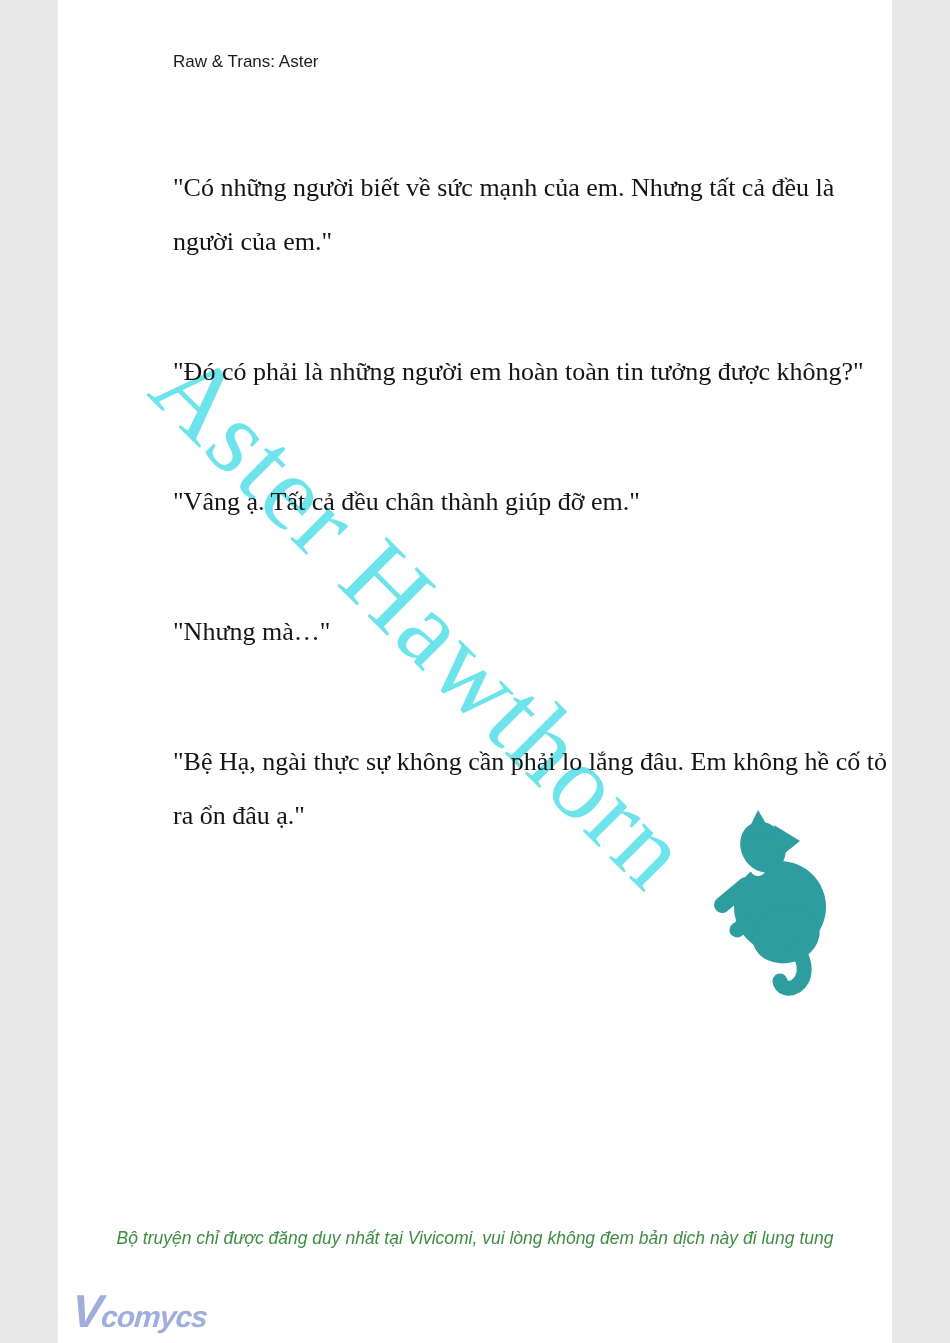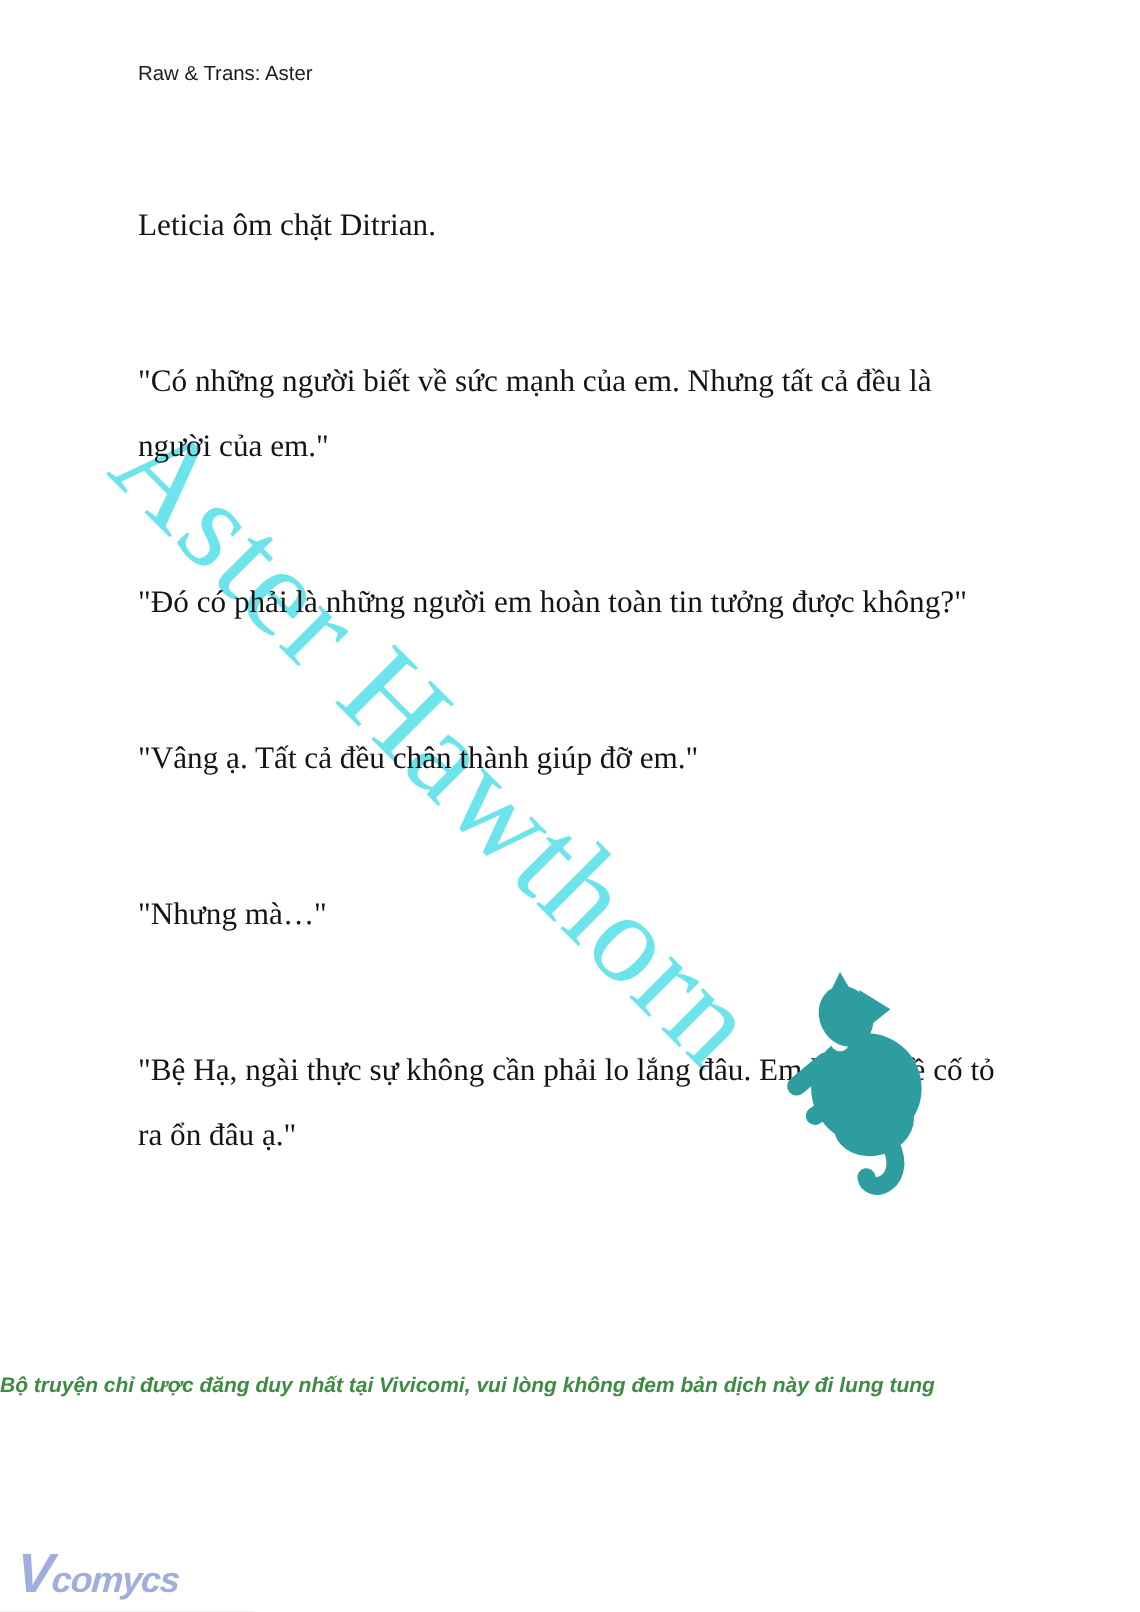--- a/index.html
+++ b/index.html
@@ -5,21 +5,21 @@
   :root{
     --color-watermark:#66e3ea;
     --color-cat:#2d9da0;
     --color-footer-text:#3e8c43;
     --color-logo:#a0aedd;
     --color-body-text:#141414;
   }
   html,body{margin:0;padding:0;background:#e8e8e8;}
   .page{
     position:relative;
-    width:950px;height:1343px;
+    width:834px;height:1343px;
     margin:0 auto;
     background:#ffffff;
     overflow:hidden;
     font-family:"Liberation Serif", serif;
   }
   
   .credit{
     position:absolute;left:115px;top:52px;
     font-family:"Liberation Sans", sans-serif;
     font-size:17px;color:#1c1c1c;
@@ -49,23 +49,24 @@
   .cat{
     position:absolute;left:650px;top:807px;
     width:120px;height:190px;
     z-index:2;
   }
   .cat .fill{fill:var(--color-cat);}
   .cat .stroke{stroke:var(--color-cat);fill:none;stroke-linecap:round;}
   .cat .notch{fill:#ffffff;}
   
   .notice{
-    position:absolute;left:0;right:0;top:1140px;
+    position:absolute;left:0;right:0;top:1224px;
+    text-align:center;
     font-family:"Liberation Sans", sans-serif;
-    font-style:italic;font-weight:bold;
+    font-style:italic;font-weight:normal;
     font-size:17.5px;line-height:28px;
     color:var(--color-footer-text);
     z-index:3;
   }
   .notice p{margin:0;}
   
   .logo{
     position:absolute;left:14px;top:1284px;
     font-family:"Liberation Sans", sans-serif;
     font-style:italic;font-weight:bold;
@@ -79,21 +80,20 @@
 </head>
 <body>
 
 <div class="page">
 
   <div class="credit">Raw &amp; Trans: Aster</div>
 
   <div class="watermark">Aster Hawthorn</div>
 
   <main class="story">
-    <p>Leticia ôm chặt Ditrian.</p>
     <p>"Có những người biết về sức mạnh của em. Nhưng tất cả đều là người của em."</p>
     <p>"Đó có phải là những người em hoàn toàn tin tưởng được không?"</p>
     <p>"Vâng ạ. Tất cả đều chân thành giúp đỡ em."</p>
     <p>"Nhưng mà…"</p>
     <p>"Bệ Hạ, ngài thực sự không cần phải lo lắng đâu. Em không hề cố tỏ ra ổn đâu ạ."</p>
   </main>
 
   <svg class="cat" viewBox="0 0 120 190" xmlns="http://www.w3.org/2000/svg" aria-hidden="true">
 
     <circle class="fill" cx="72" cy="100" r="46"></circle>

